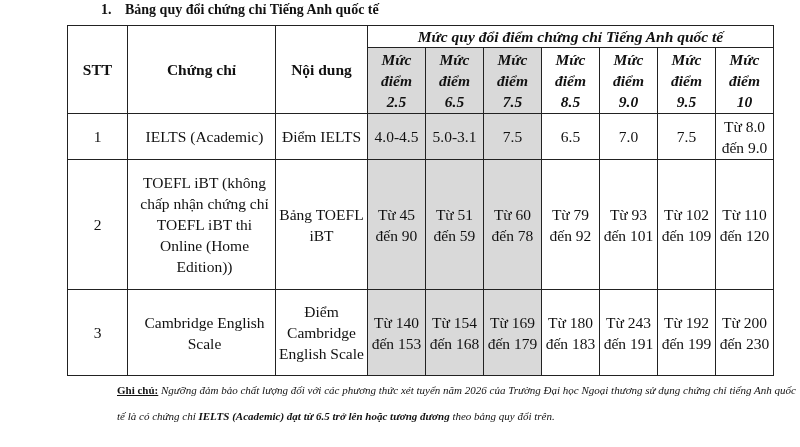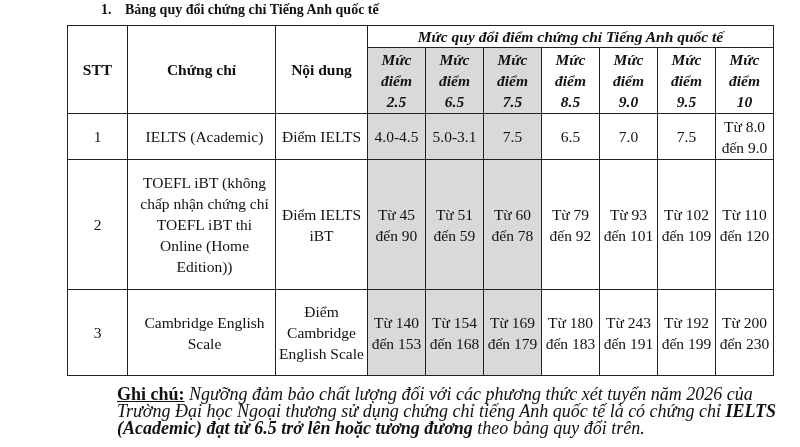--- a/index.html
+++ b/index.html
@@ -5,21 +5,21 @@
   html, body { margin:0; padding:0; background:#ffffff; }
   body { width:800px; height:447px; overflow:hidden; position:relative;
          font-family:"Liberation Serif", "DejaVu Serif", serif; color:#111; }
   .heading { position:absolute; left:101px; top:2px; font-size:14px; font-weight:bold; white-space:nowrap; }
   .heading .num { display:inline-block; width:24px; }
   table.conv { position:absolute; left:67px; top:25px; border-collapse:collapse; table-layout:fixed; font-size:15.5px; line-height:21px; }
   table.conv td, table.conv th { border:1.3px solid #222; text-align:center; vertical-align:middle; padding:0 2px; }
   table.conv th { font-weight:bold; }
   .shade { background:#d9d9d9; }
   .left { text-align:right; padding-left:8px !important; }
-  .note { position:absolute; left:117px; top:386px; width:680px; font-size:18px; line-height:17px; }
+  .note { position:absolute; left:117px; top:377px; width:680px; font-size:11px; line-height:26px; }
   .note .lbl { font-weight:bold; text-decoration:underline; }
   .note .it { font-style:italic; }
   .note .bi { font-weight:bold; font-style:italic; }
 </style>
 </head>
 <body>
 
 <div class="heading">
   <span class="num">1.</span><span>Bảng quy đổi chứng chỉ Tiếng Anh quốc tế</span>
 </div>
@@ -61,21 +61,21 @@
     <td class="shade">5.0-3.1</td>
     <td class="shade">7.5</td>
     <td>6.5</td>
     <td>7.0</td>
     <td>7.5</td>
     <td>Từ 8.0 đến 9.0</td>
   </tr>
   <tr style="height:130px">
     <td>2</td>
     <td class="left">TOEFL iBT (không chấp nhận chứng chỉ TOEFL iBT thi Online (Home Edition))</td>
-    <td>Điểm IELTS iBT</td>
+    <td>Bảng TOEFL iBT</td>
     <td class="shade">Từ 45 đến 90</td>
     <td class="shade">Từ 51 đến 59</td>
     <td class="shade">Từ 60 đến 78</td>
     <td>Từ 79 đến 92</td>
     <td>Từ 93 đến 101</td>
     <td>Từ 102 đến 109</td>
     <td>Từ 110 đến 120</td>
   </tr>
   <tr style="height:86px">
     <td>3</td>

